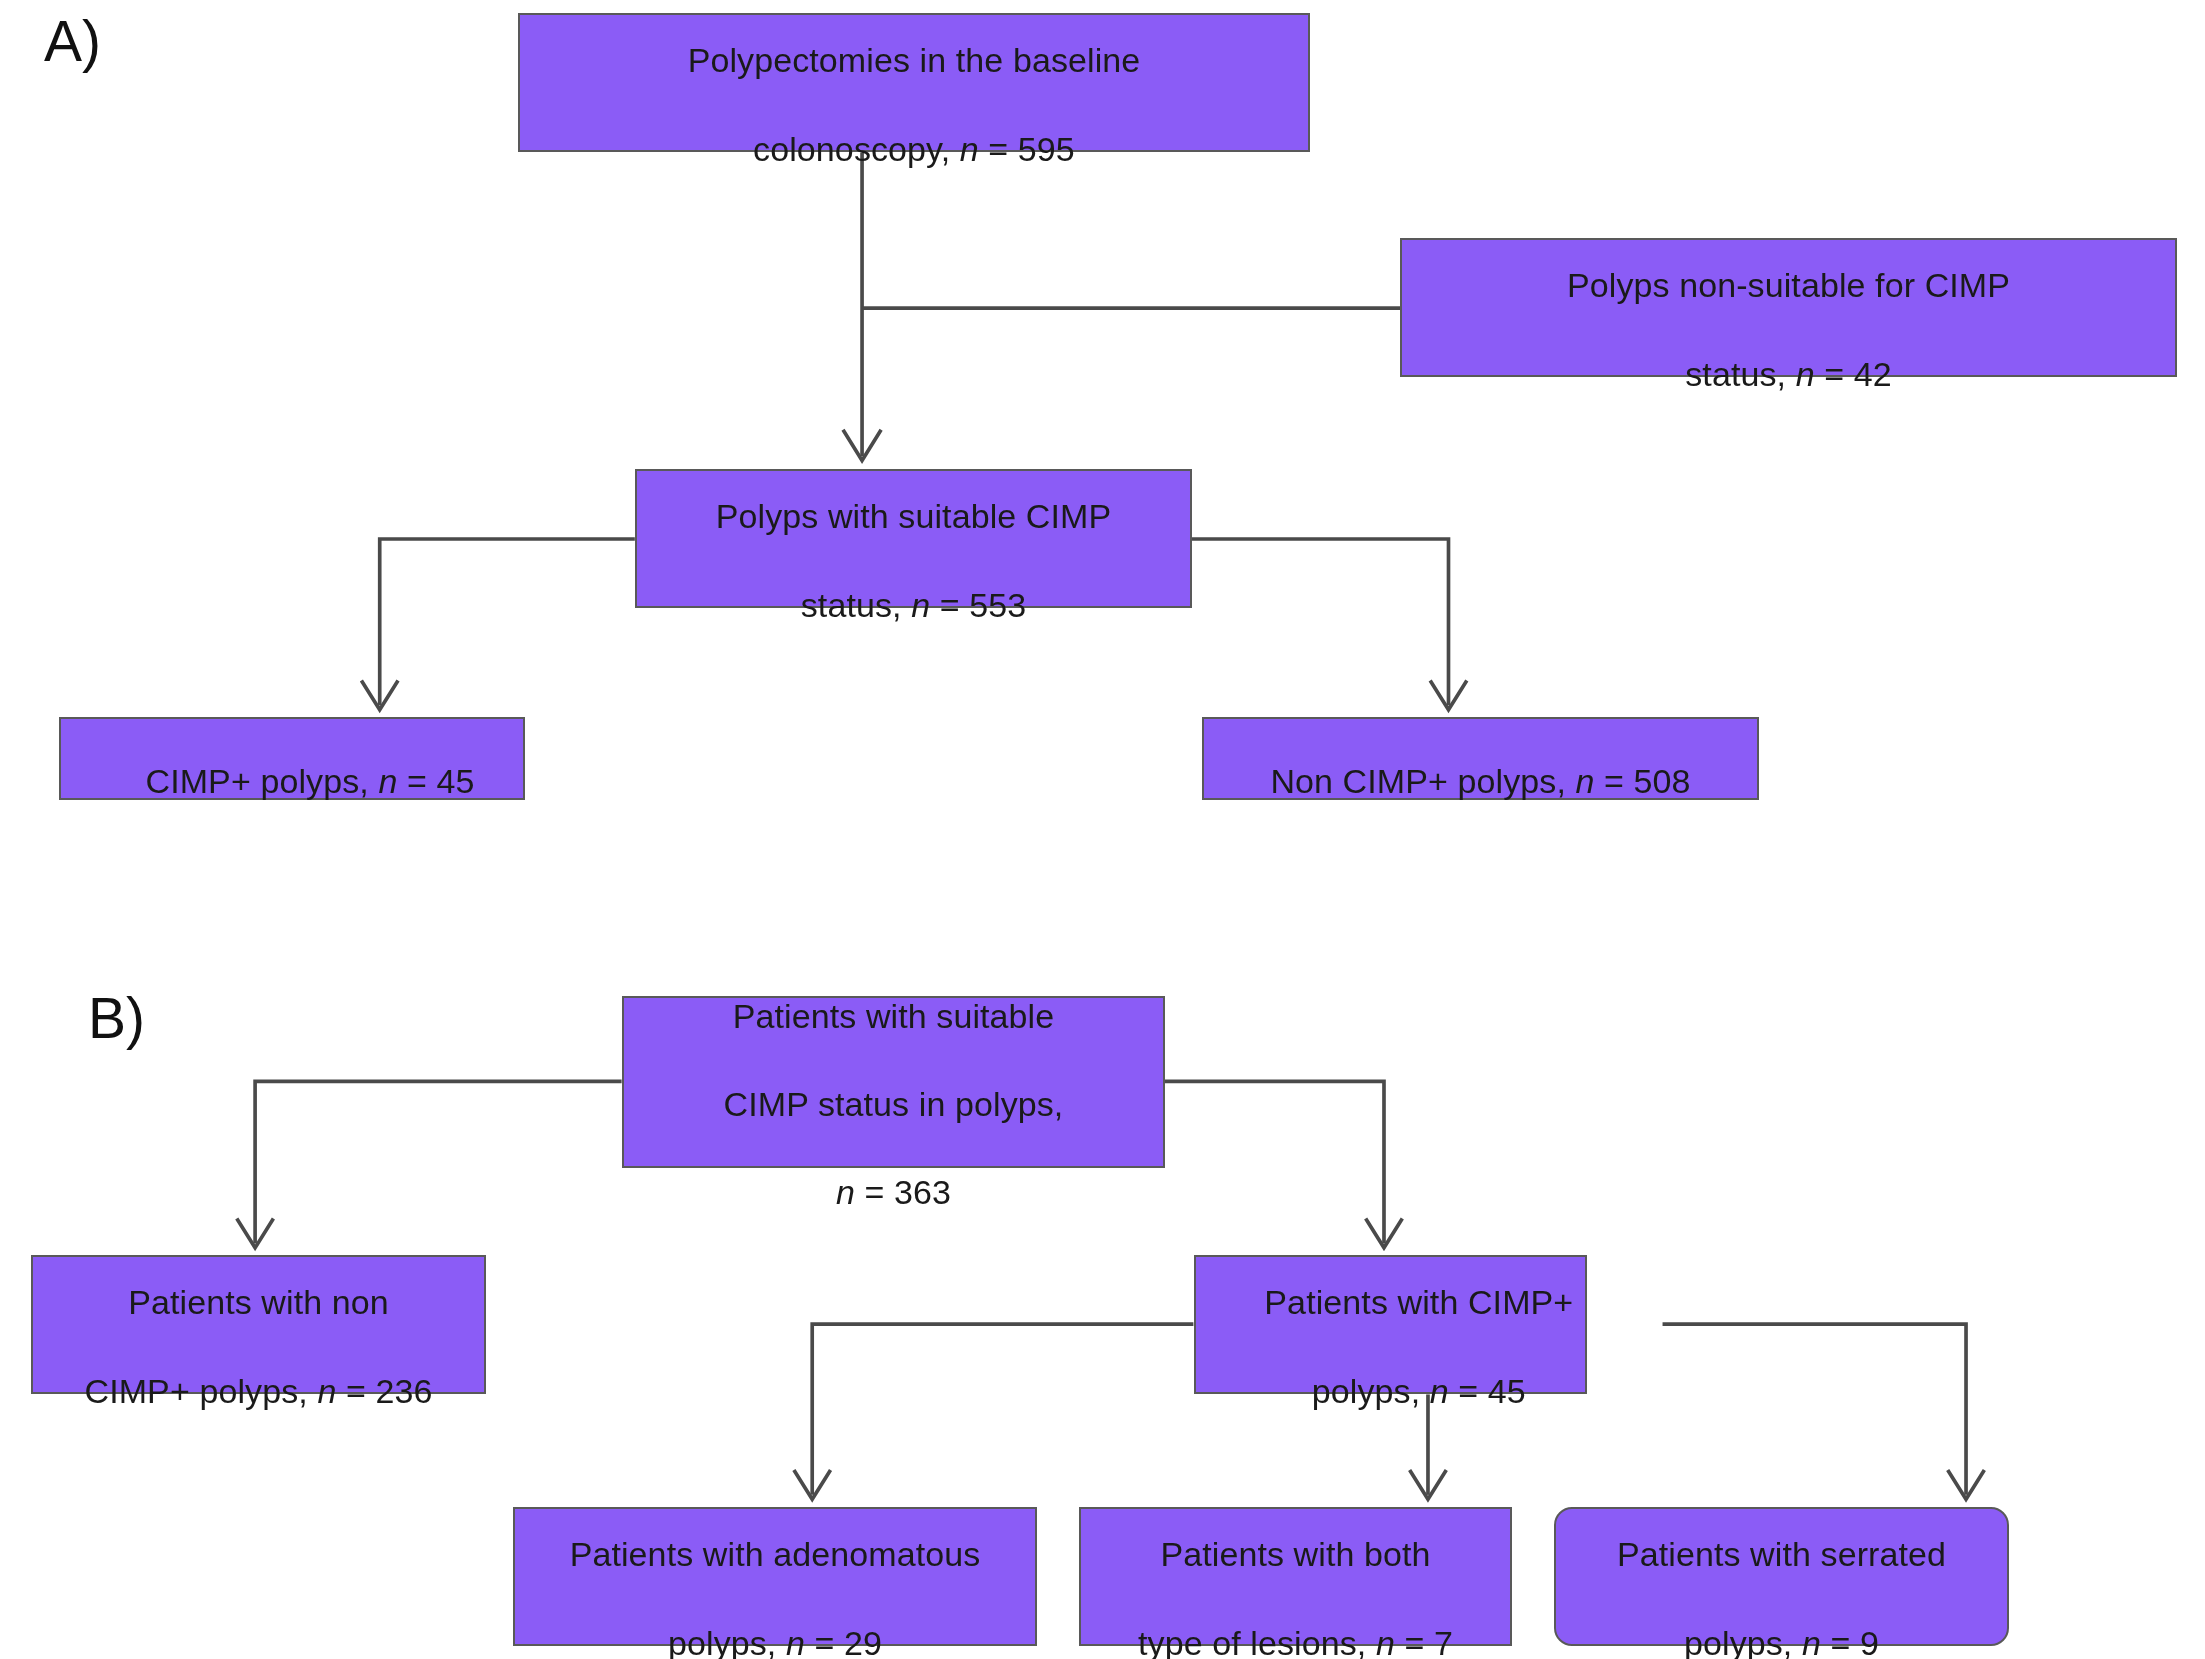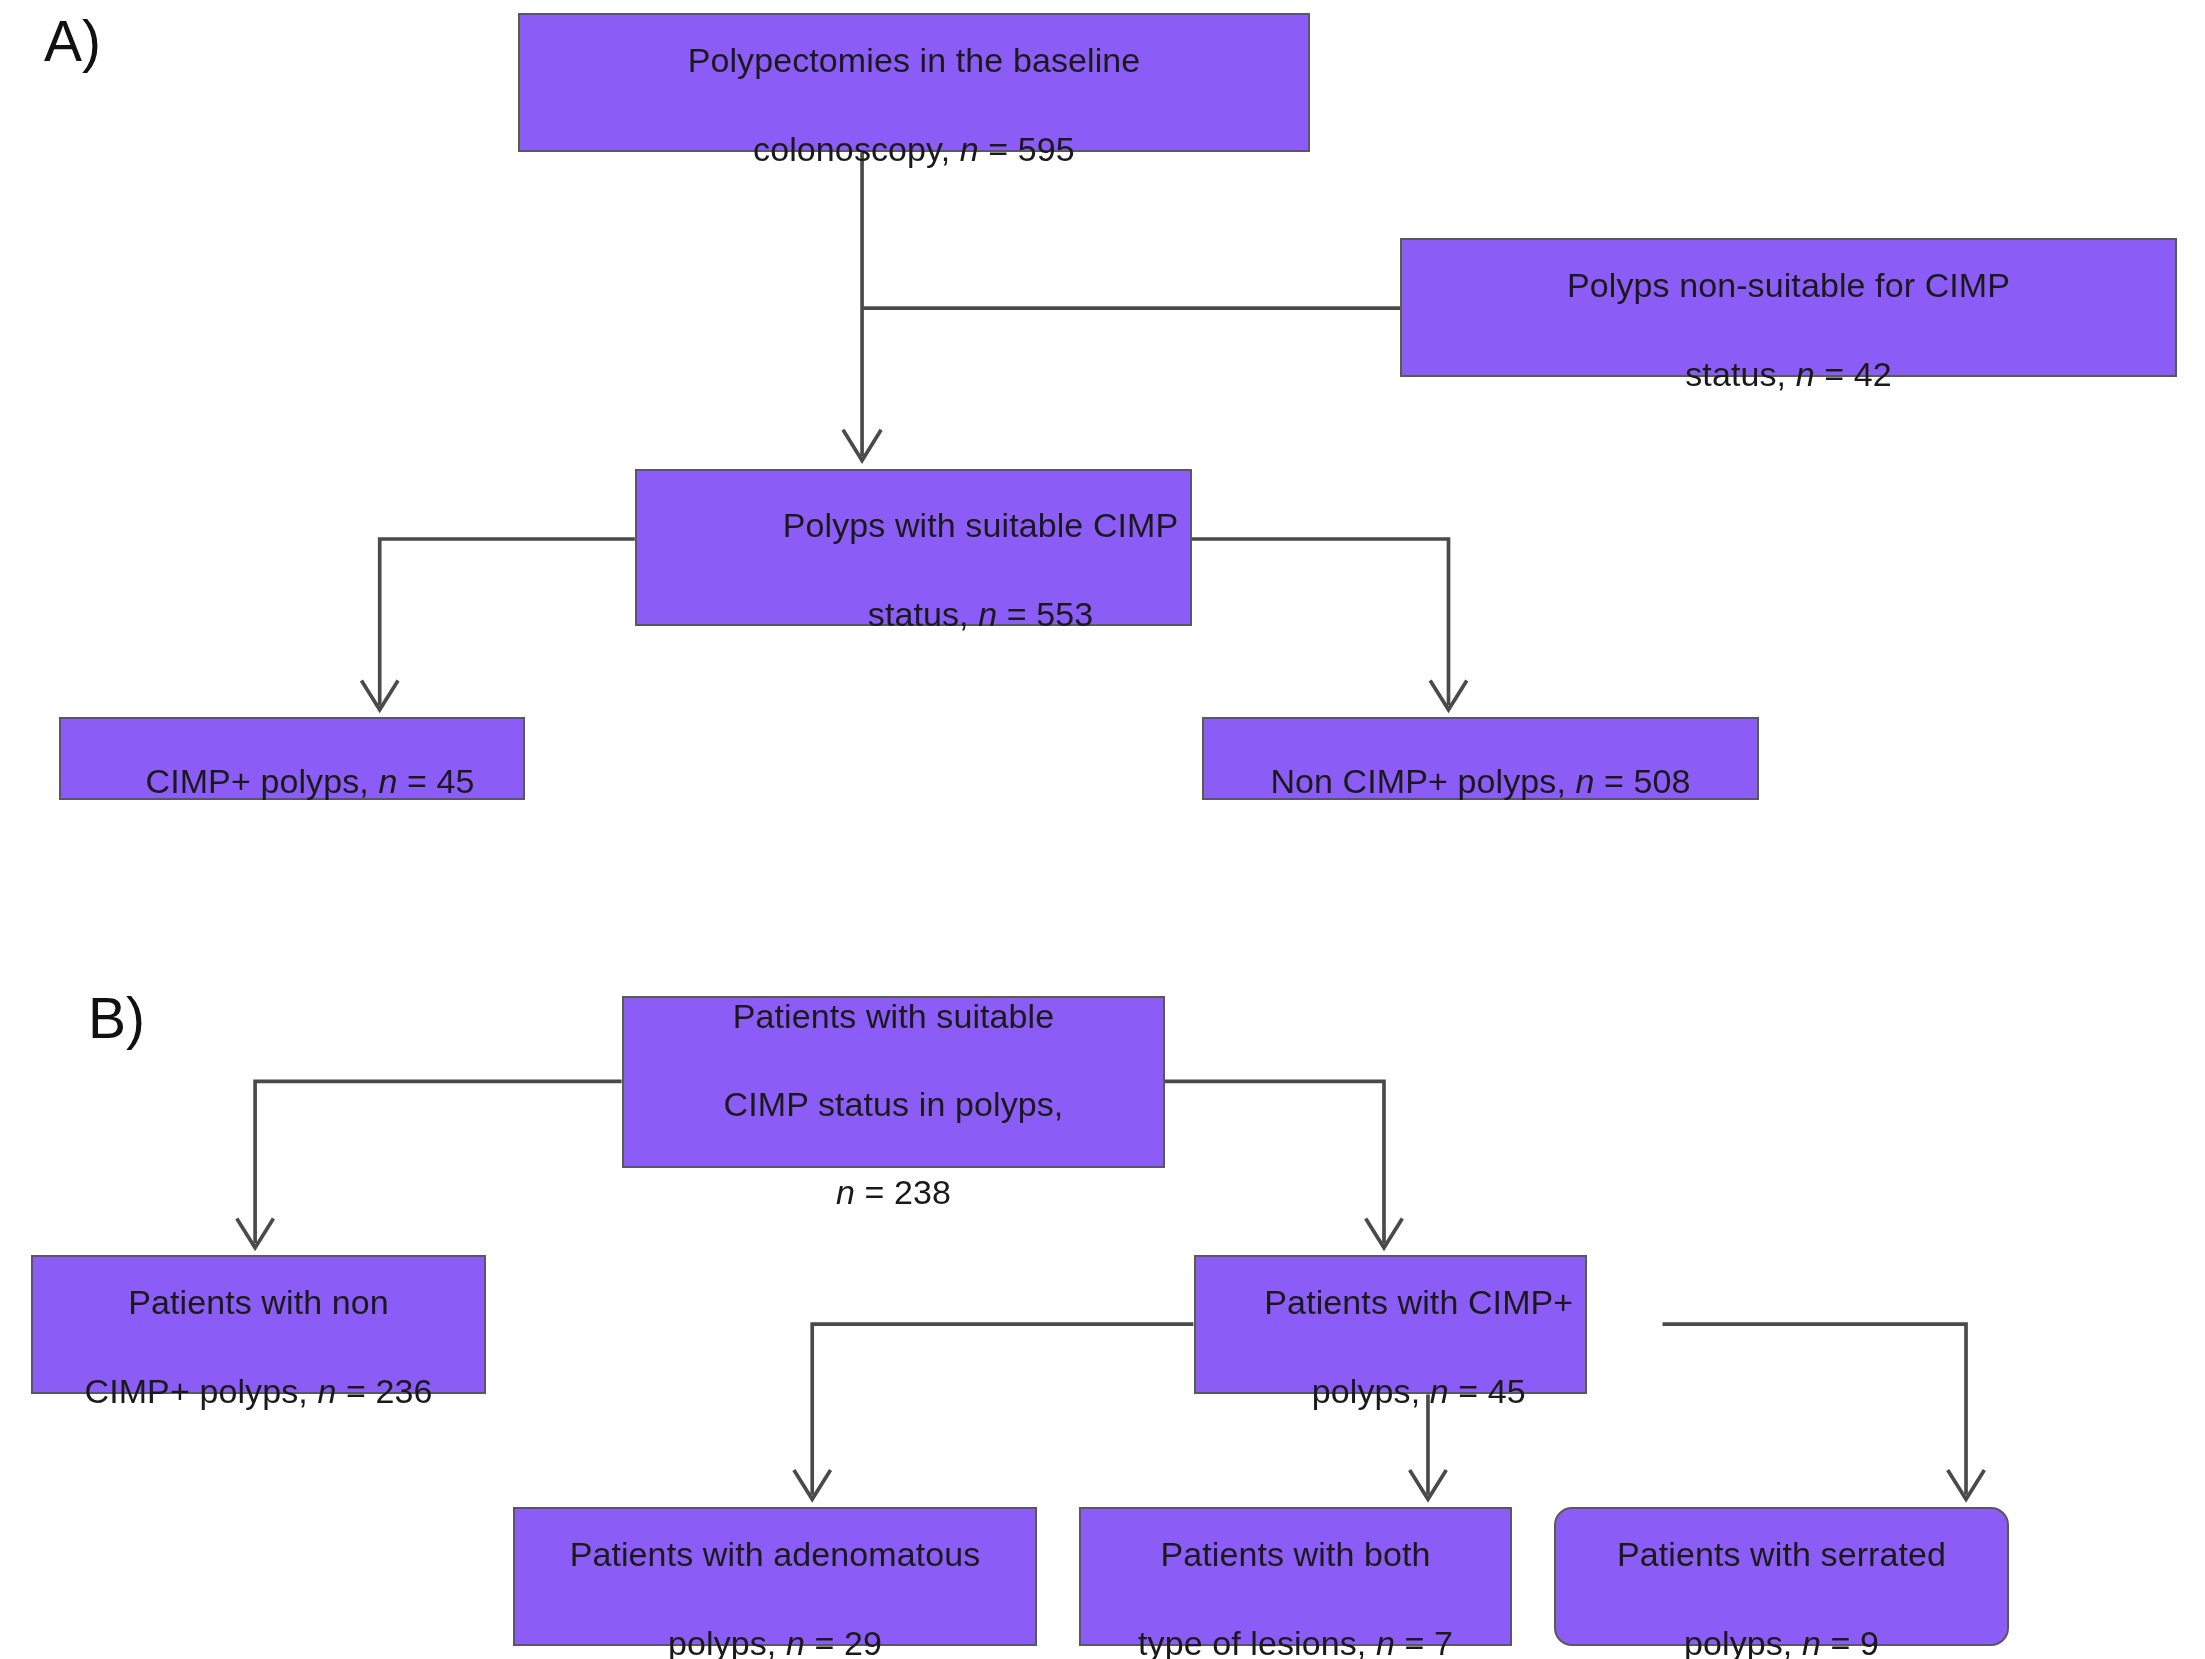--- a/index.html
+++ b/index.html
@@ -128,21 +128,21 @@
     </div>
   </div>
 
   <div class="node-box" style="left:1400px; top:238px; width:777px; height:139px;">
     <div class="node-label">
       <span>Polyps non-suitable for CIMP</span><br>
       <span>status, </span><em>n</em><span> = 42</span>
     </div>
   </div>
 
-  <div class="node-box" style="left:635px; top:469px; width:557px; height:157px;justify-content:flex-end;">
+  <div class="node-box" style="left:635px; top:469px; width:557px; height:139px;">
     <div class="node-label">
       <span>Polyps with suitable CIMP</span><br>
       <span>status, </span><em>n</em><span> = 553</span>
     </div>
   </div>
 
   <div class="node-box" style="left:59px; top:717px; width:466px; height:83px;padding-left:36px;">
     <div class="node-label">
       <span>CIMP+ polyps, </span><em>n</em><span> = 45</span>
     </div>
@@ -153,21 +153,21 @@
       <span>Non CIMP+ polyps, </span><em>n</em><span> = 508</span>
     </div>
   </div>
 
   <div class="panel-label" style="left:88px; top:990px;">B)</div>
 
   <div class="node-box" style="left:622px; top:996px; width:543px; height:172px;">
     <div class="node-label">
       <span>Patients with suitable</span><br>
       <span>CIMP status in polyps,</span><br>
-      <em>n</em><span> = 238</span>
+      <em>n</em><span> = 363</span>
     </div>
   </div>
 
   <div class="node-box" style="left:31px; top:1255px; width:455px; height:139px;">
     <div class="node-label">
       <span>Patients with non</span><br>
       <span>CIMP+ polyps, </span><em>n</em><span> = 236</span>
     </div>
   </div>
 

